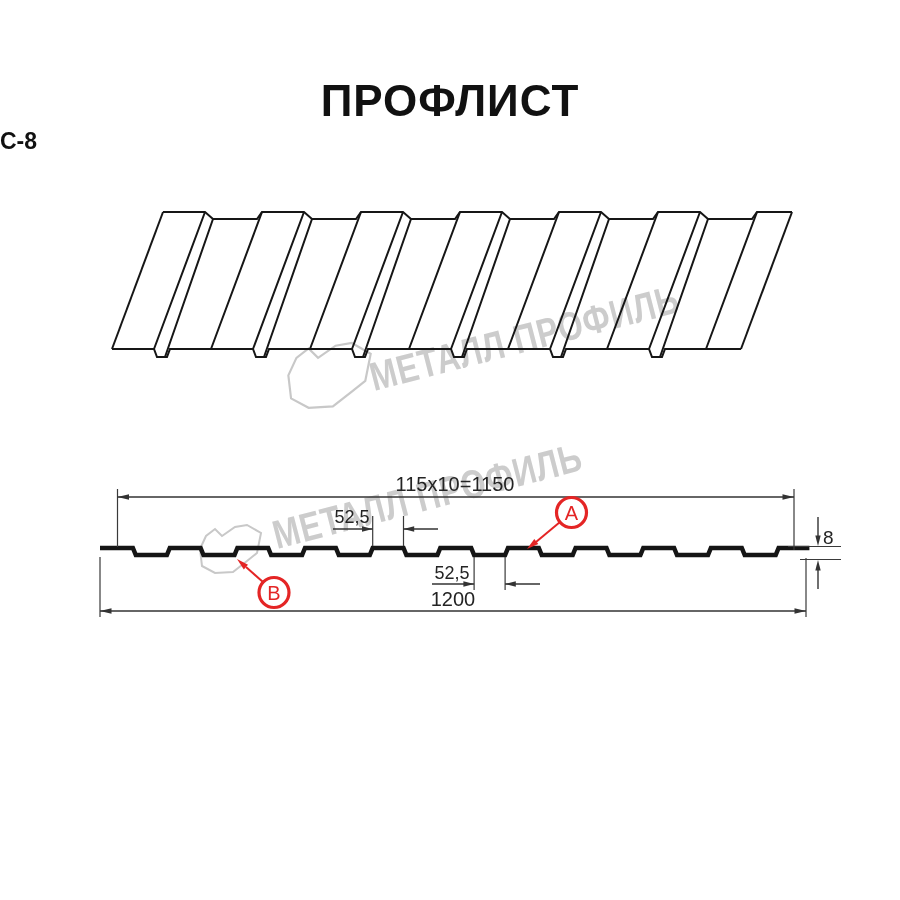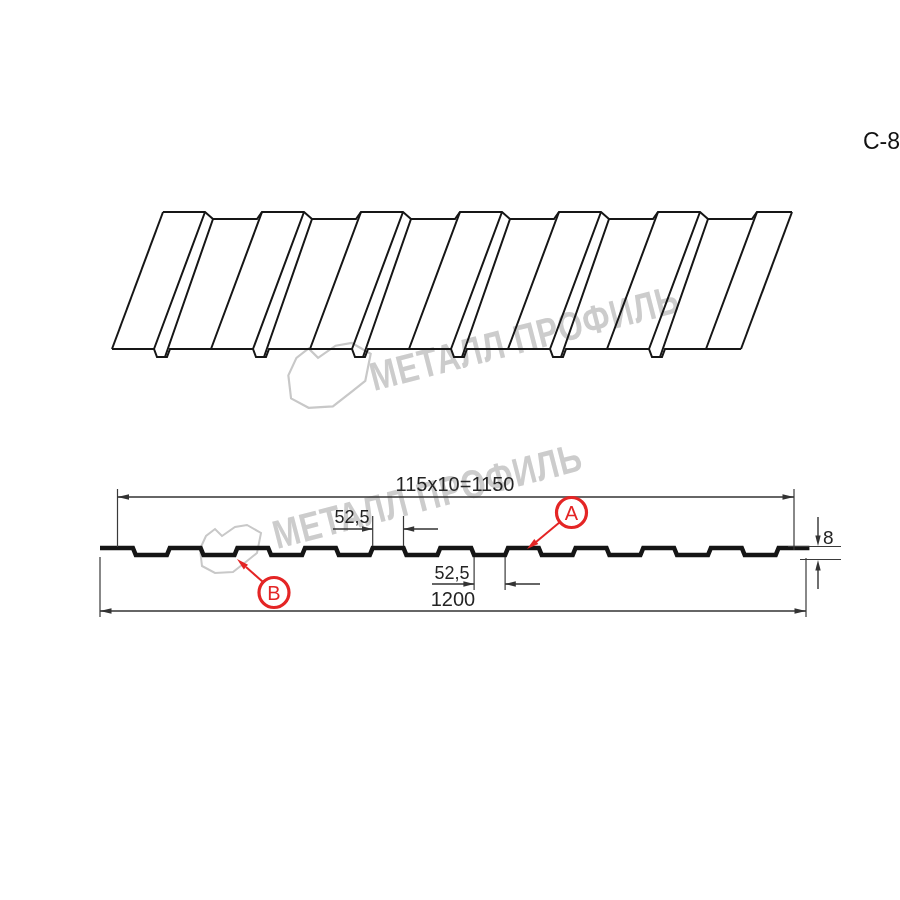--- a/index.html
+++ b/index.html
@@ -1,21 +1,21 @@
 <!DOCTYPE html>
 <html><head>
 <meta charset="utf-8">
 <style>
   html,body{margin:0;padding:0;background:#fff;}
   .page{position:relative;width:900px;height:900px;background:#ffffff;overflow:hidden;
         font-family:"Liberation Sans",sans-serif;}
   .title{position:absolute;top:76px;left:0;width:100%;text-align:center;
          font-size:44px;font-weight:800;letter-spacing:1px;color:#111;}
-  .subtitle{position:absolute;top:128px;left:0;width:100%;text-align:right;
-         font-size:23px;font-weight:400;color:#111;}
+  .subtitle{position:absolute;top:128px;left:0;width:100%;text-align:left;
+         font-size:23px;font-weight:700;color:#111;}
   .footer{position:absolute;top:794px;left:0;width:100%;text-align:center;
          font-size:21px;font-weight:500;letter-spacing:0.5px;color:#1c1c1c;}
   svg{position:absolute;left:0;top:0;}
   .wm-text{font-family:"Liberation Sans",sans-serif;font-size:40px;font-weight:800;
            fill:#cccccc;letter-spacing:1px;}
   .logo{stroke:#c8c8c8;fill:none;}
   .d3{stroke:#161616;stroke-width:2;fill:none;}
   .profile{stroke:#151515;stroke-width:4.5;fill:none;}
   .dim{stroke:#333333;stroke-width:1.4;fill:none;}
   .ext{stroke:#3a3a3a;stroke-width:1.2;fill:none;}
@@ -23,20 +23,21 @@
   .dimtext{font-family:"Liberation Sans",sans-serif;fill:#242424;}
   .red{stroke:#e42525;fill:none;}
   .redfill{fill:#e42525;stroke:none;}
   .redtext{font-family:"Liberation Sans",sans-serif;fill:#e42525;font-weight:500;}
 </style>
 </head>
 <body>
 
 <div class="page">
 
+  <div class="title">ПРОФЛИСТ</div>
   <div class="subtitle">С-8</div>
 
   <svg width="900" height="900" viewBox="0 0 900 900">
 
     <g>
       <path class="logo" stroke-width="1.6" transform="translate(287,343) scale(1.35)" d="M1,24 L7,11 L16,4 L23,11 L36,2 L48,0 L62,8 L58,28 L48,36 L34,47 L16,48 L3,41 Z"></path>
       <text class="wm-text" transform="translate(374,391) rotate(-14.5)" textLength="318" lengthAdjust="spacingAndGlyphs">МЕТАЛЛ ПРОФИЛЬ</text>
     </g>
 
     <g>

